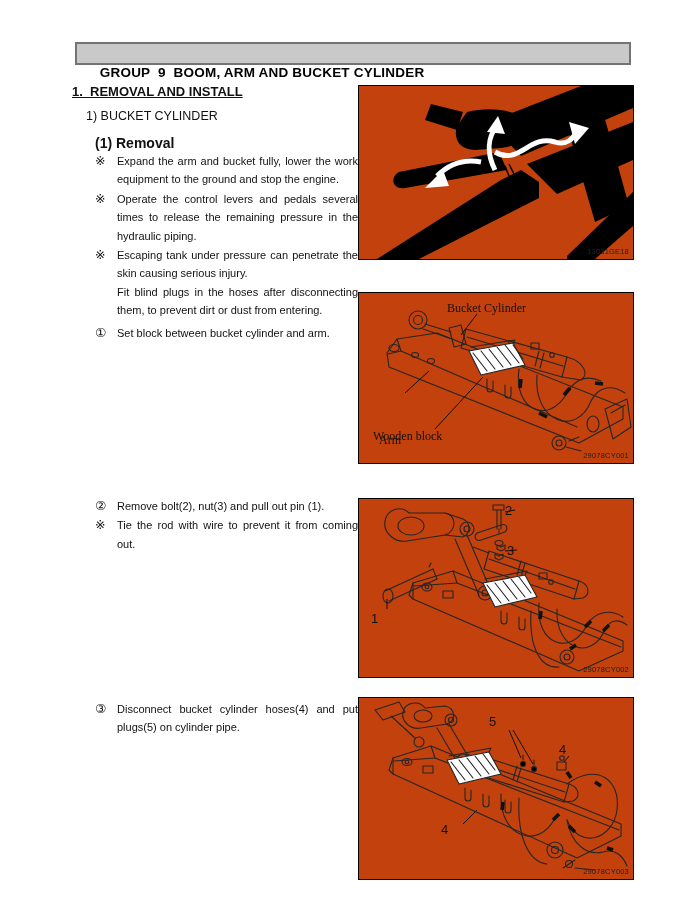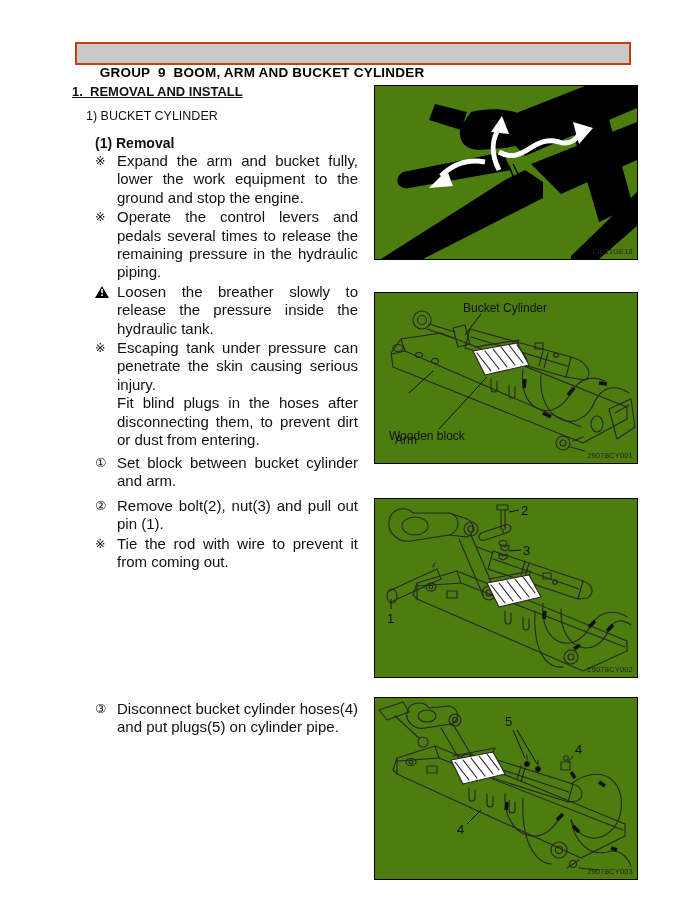--- a/index.html
+++ b/index.html
@@ -1,43 +1,43 @@
 <!DOCTYPE html>
 <html><head>
 <meta charset="utf-8">
 <style>
   html,body{margin:0;padding:0;background:#e8e8e8;}
   .page{position:relative;width:698px;height:922px;background:#ffffff;
         font-family:"Liberation Sans",sans-serif;color:#111;overflow:hidden;margin:0 auto;}
   .abs{position:absolute;}
   
   .group-bar{left:75px;top:42px;width:545px;height:19px;background:#c9c9c9;
-             border:2px solid #c2410c;font-weight:bold;font-size:13.5px;line-height:19px;
+             border:2px solid #737373;font-weight:bold;font-size:13.5px;line-height:19px;
              padding-left:7px;white-space:pre;letter-spacing:.2px;color:#000;}
   .h1{left:72px;top:84px;font-size:13px;font-weight:bold;white-space:pre;text-decoration:underline;}
   .h2{left:86px;top:109px;font-size:12.5px;font-weight:normal;}
   .h3{left:95px;top:135px;font-size:14px;font-weight:bold;}
   
   .txtcol{left:95px;width:263px;}
   .item{display:flex;margin-bottom:1px;}
   .marker{flex:0 0 22px;font-size:12.5px;line-height:18.4px;
           font-family:"DejaVu Sans","Liberation Sans",sans-serif;}
-  .itext{flex:1;font-size:15px;line-height:18.4px;text-align:justify;white-space:pre-line;}
+  .itext{flex:1;font-size:11px;line-height:18.4px;text-align:justify;white-space:pre-line;}
   .gap-top{margin-top:4px;}
   
   .warn{position:relative;display:inline-block;width:0;height:0;top:2px;
         border-left:7px solid transparent;border-right:7px solid transparent;
         border-bottom:12px solid #000;}
   .warn::after{content:"!";position:absolute;left:-2px;top:2px;color:#fff;
         font-size:9px;font-weight:bold;line-height:10px;}
   
-  .fig{left:374px;width:262px;border:1.5px solid #000;background:#4d7c0f;}
+  .fig{left:358px;width:262px;border:1.5px solid #000;background:#c2410c;padding-left:12px;}
   .fig svg{display:block;}
   .figcode{position:absolute;right:4px;bottom:3px;font-size:7.5px;color:#222;letter-spacing:.2px;}
-  .figlabel{position:absolute;font-size:12px;color:#111;white-space:nowrap;}
+  .figlabel{position:absolute;font-size:12px;color:#111;white-space:nowrap;font-family:Liberation Serif, serif;}
   .partnum{position:absolute;font-size:13px;color:#111;}
   .ink{stroke:#262626;fill:none;stroke-width:1.1;stroke-linecap:round;stroke-linejoin:round;}
   .thick{stroke:#111;stroke-width:3.6;fill:none;stroke-linecap:butt;}
   .lead{stroke:#111;stroke-width:1;fill:none;}
 </style>
 </head>
 <body>
 
 <div class="page">
 
@@ -50,24 +50,20 @@
   <div class="abs h3">(1) Removal</div>
 
   <div class="abs txtcol" style="top:152px;">
     <div class="item">
       <span class="marker">※</span>
       <div class="itext">Expand the arm and bucket fully, lower the work equipment to the ground and stop the engine.</div>
     </div>
     <div class="item">
       <span class="marker">※</span>
       <div class="itext">Operate the control levers and pedals several times to release the remaining pressure in the hydraulic piping.</div>
-    </div>
-    <div class="item">
-      <span class="marker"><span class="warn"></span></span>
-      <div class="itext">Loosen the breather slowly to release the pressure inside the hydraulic tank.</div>
     </div>
     <div class="item">
       <span class="marker">※</span>
       <div class="itext">Escaping tank under pressure can penetrate the skin causing serious injury.
 Fit blind plugs in the hoses after disconnecting them, to prevent dirt or dust from entering.</div>
     </div>
     <div class="item gap-top">
       <span class="marker">①</span>
       <div class="itext">Set block between bucket cylinder and arm.</div>
     </div>

